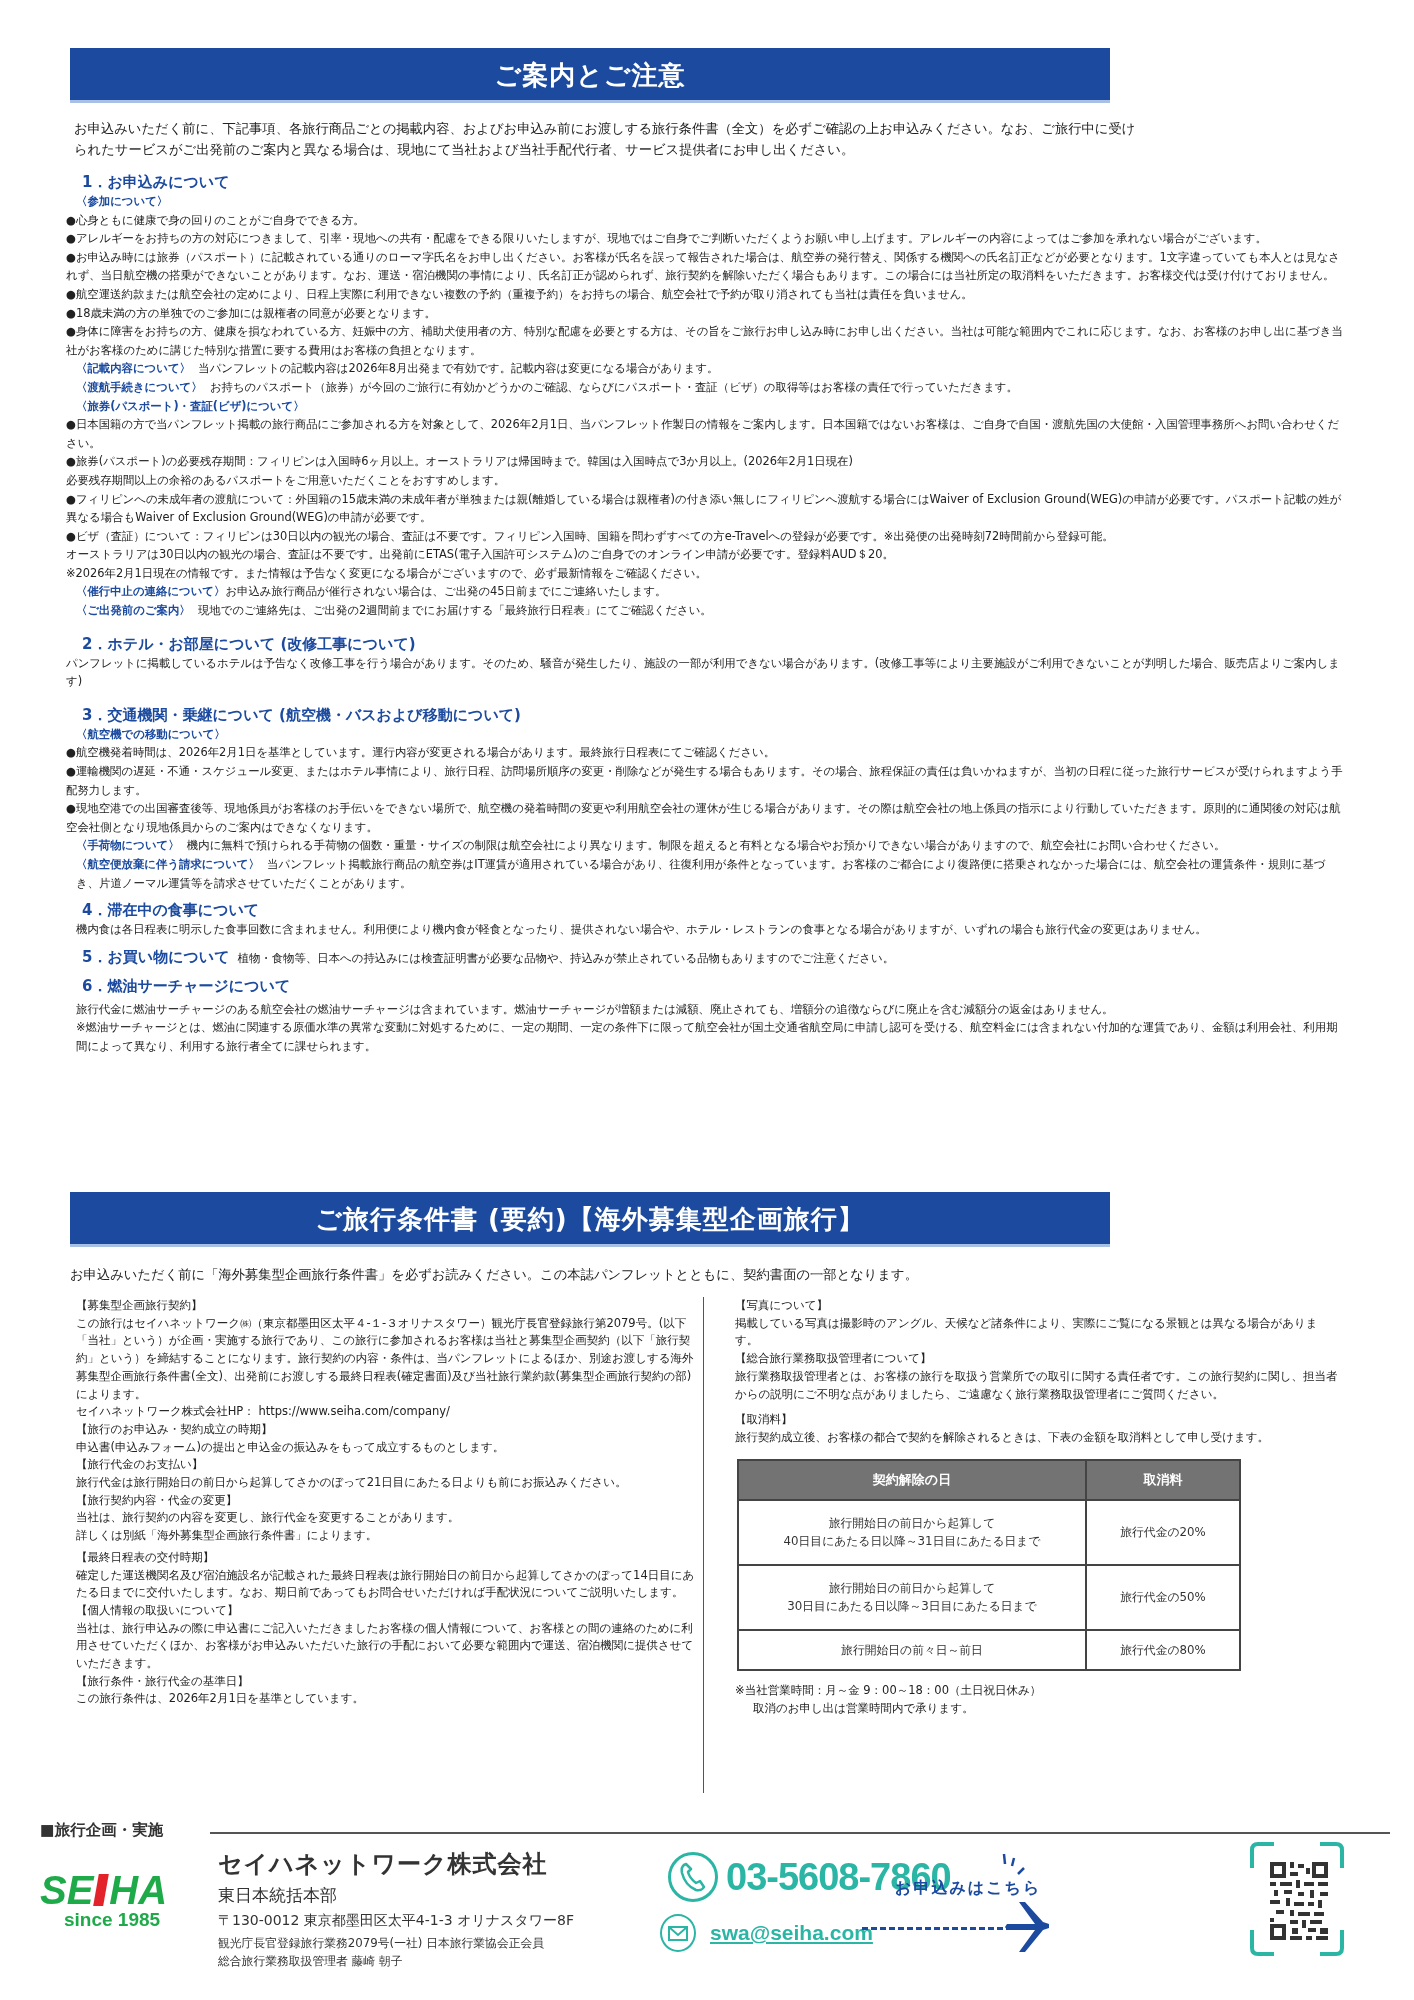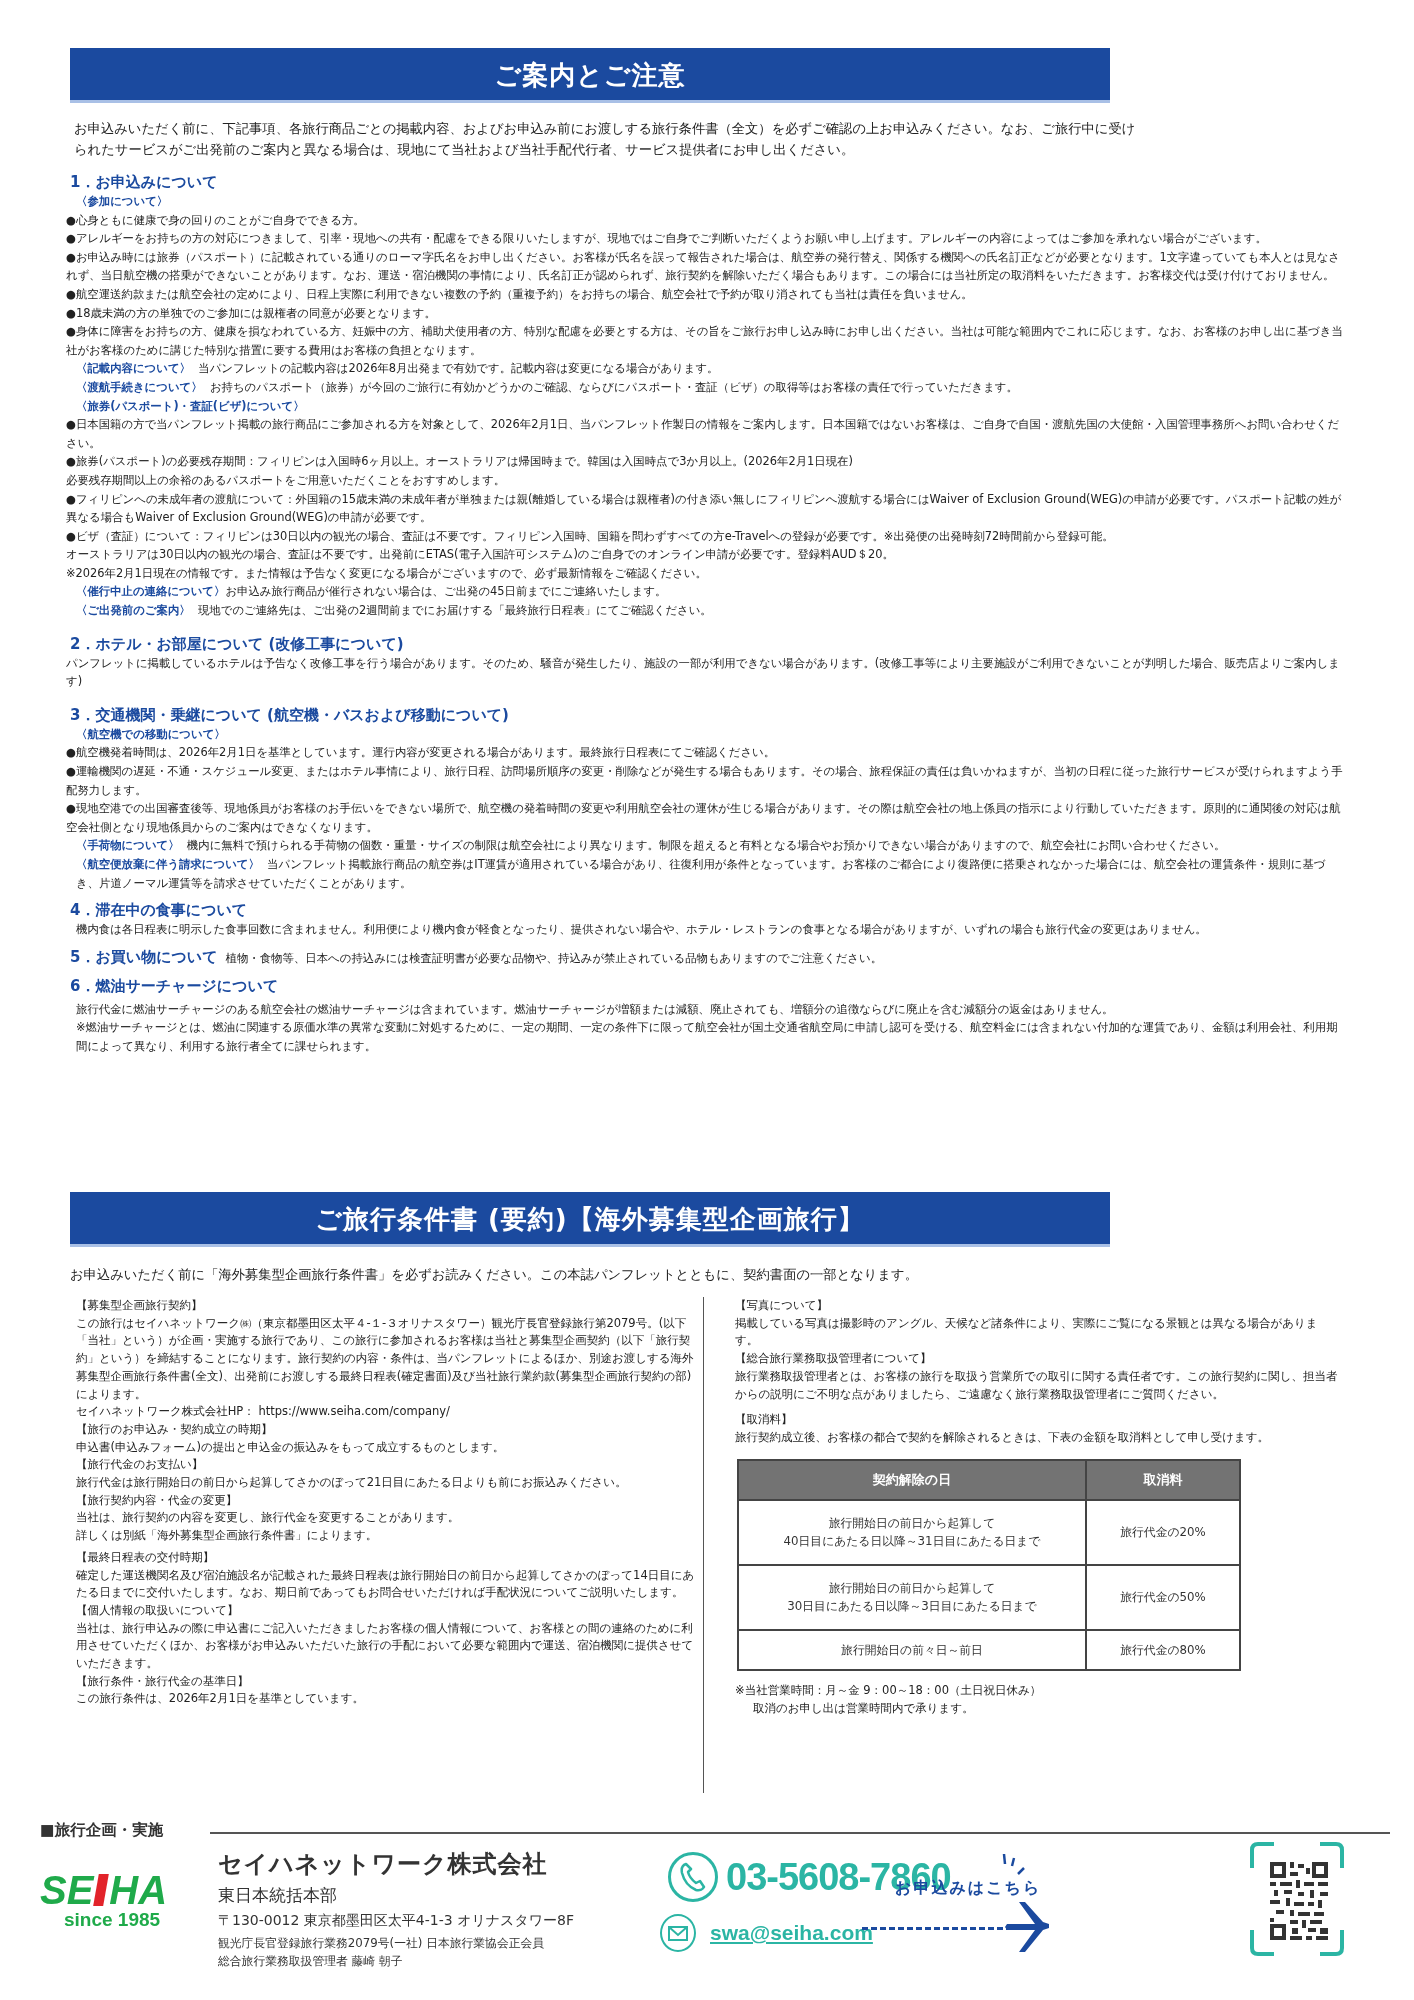--- a/index.html
+++ b/index.html
@@ -10,21 +10,21 @@
     position: absolute; left: 70px; width: 1040px; background: #1b4a9f; color: #fff;
     text-align: center; font-weight: bold; letter-spacing: 1px;
     border-bottom: 3px solid #a9c0e6;
   }
   .banner-1 { top: 48px; height: 55px; line-height: 55px; font-size: 26px; }
   .banner-2 { top: 1192px; height: 55px; line-height: 55px; font-size: 26px; }
 
   .intro { position: absolute; left: 74px; top: 118px; width: 1272px; font-size: 13.3px; line-height: 21px; }
 
   .notes { position: absolute; left: 66px; top: 172px; width: 1280px; font-size: 11.4px; line-height: 18.6px; }
-  .sec-title { color: #1b4a9f; font-weight: bold; font-size: 15px; line-height: 20px; margin-left: 4px; }
+  .sec-title { color: #1b4a9f; font-weight: bold; font-size: 15px; line-height: 20px; margin-left: 16px; }
   .sec-title .inline-body { color: #222; font-weight: normal; font-size: 11.4px; margin-left: 8px; }
   .sub { color: #1b4a9f; font-weight: bold; }
   .para { text-indent: 0; }
   .gap-s { height: 8px; }
   .gap-m { height: 14px; }
   .indent { padding-left: 10px; }
 
   .terms-intro { position: absolute; left: 70px; top: 1265px; width: 1280px; font-size: 13.3px; line-height: 20px; }
 
   .terms-left {

